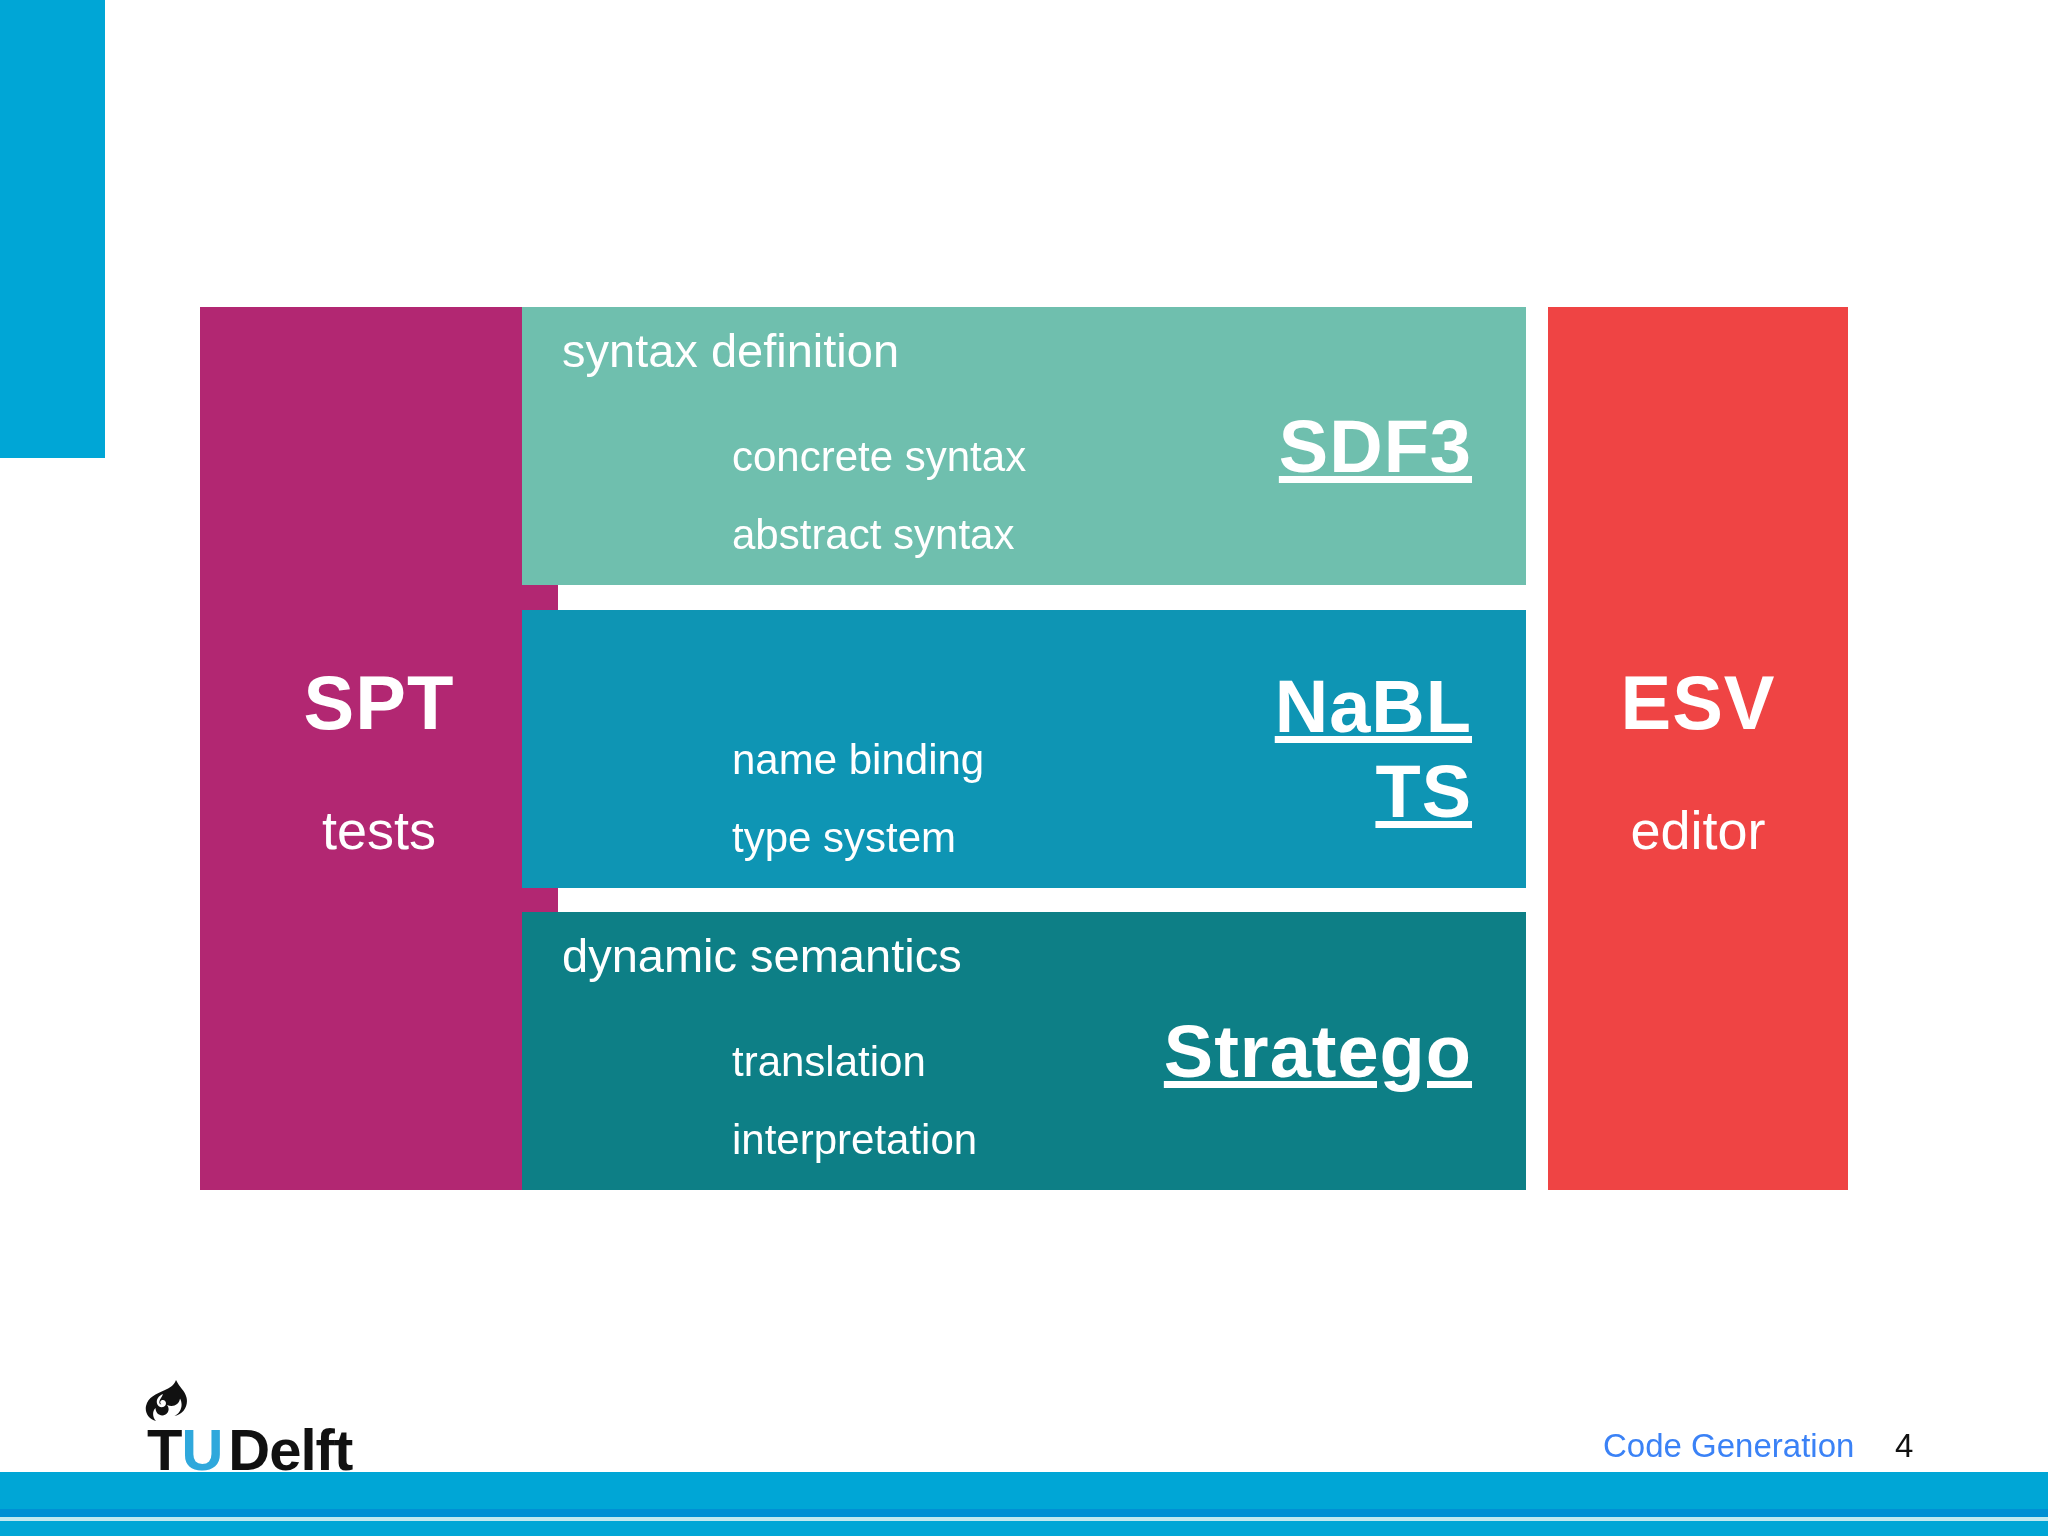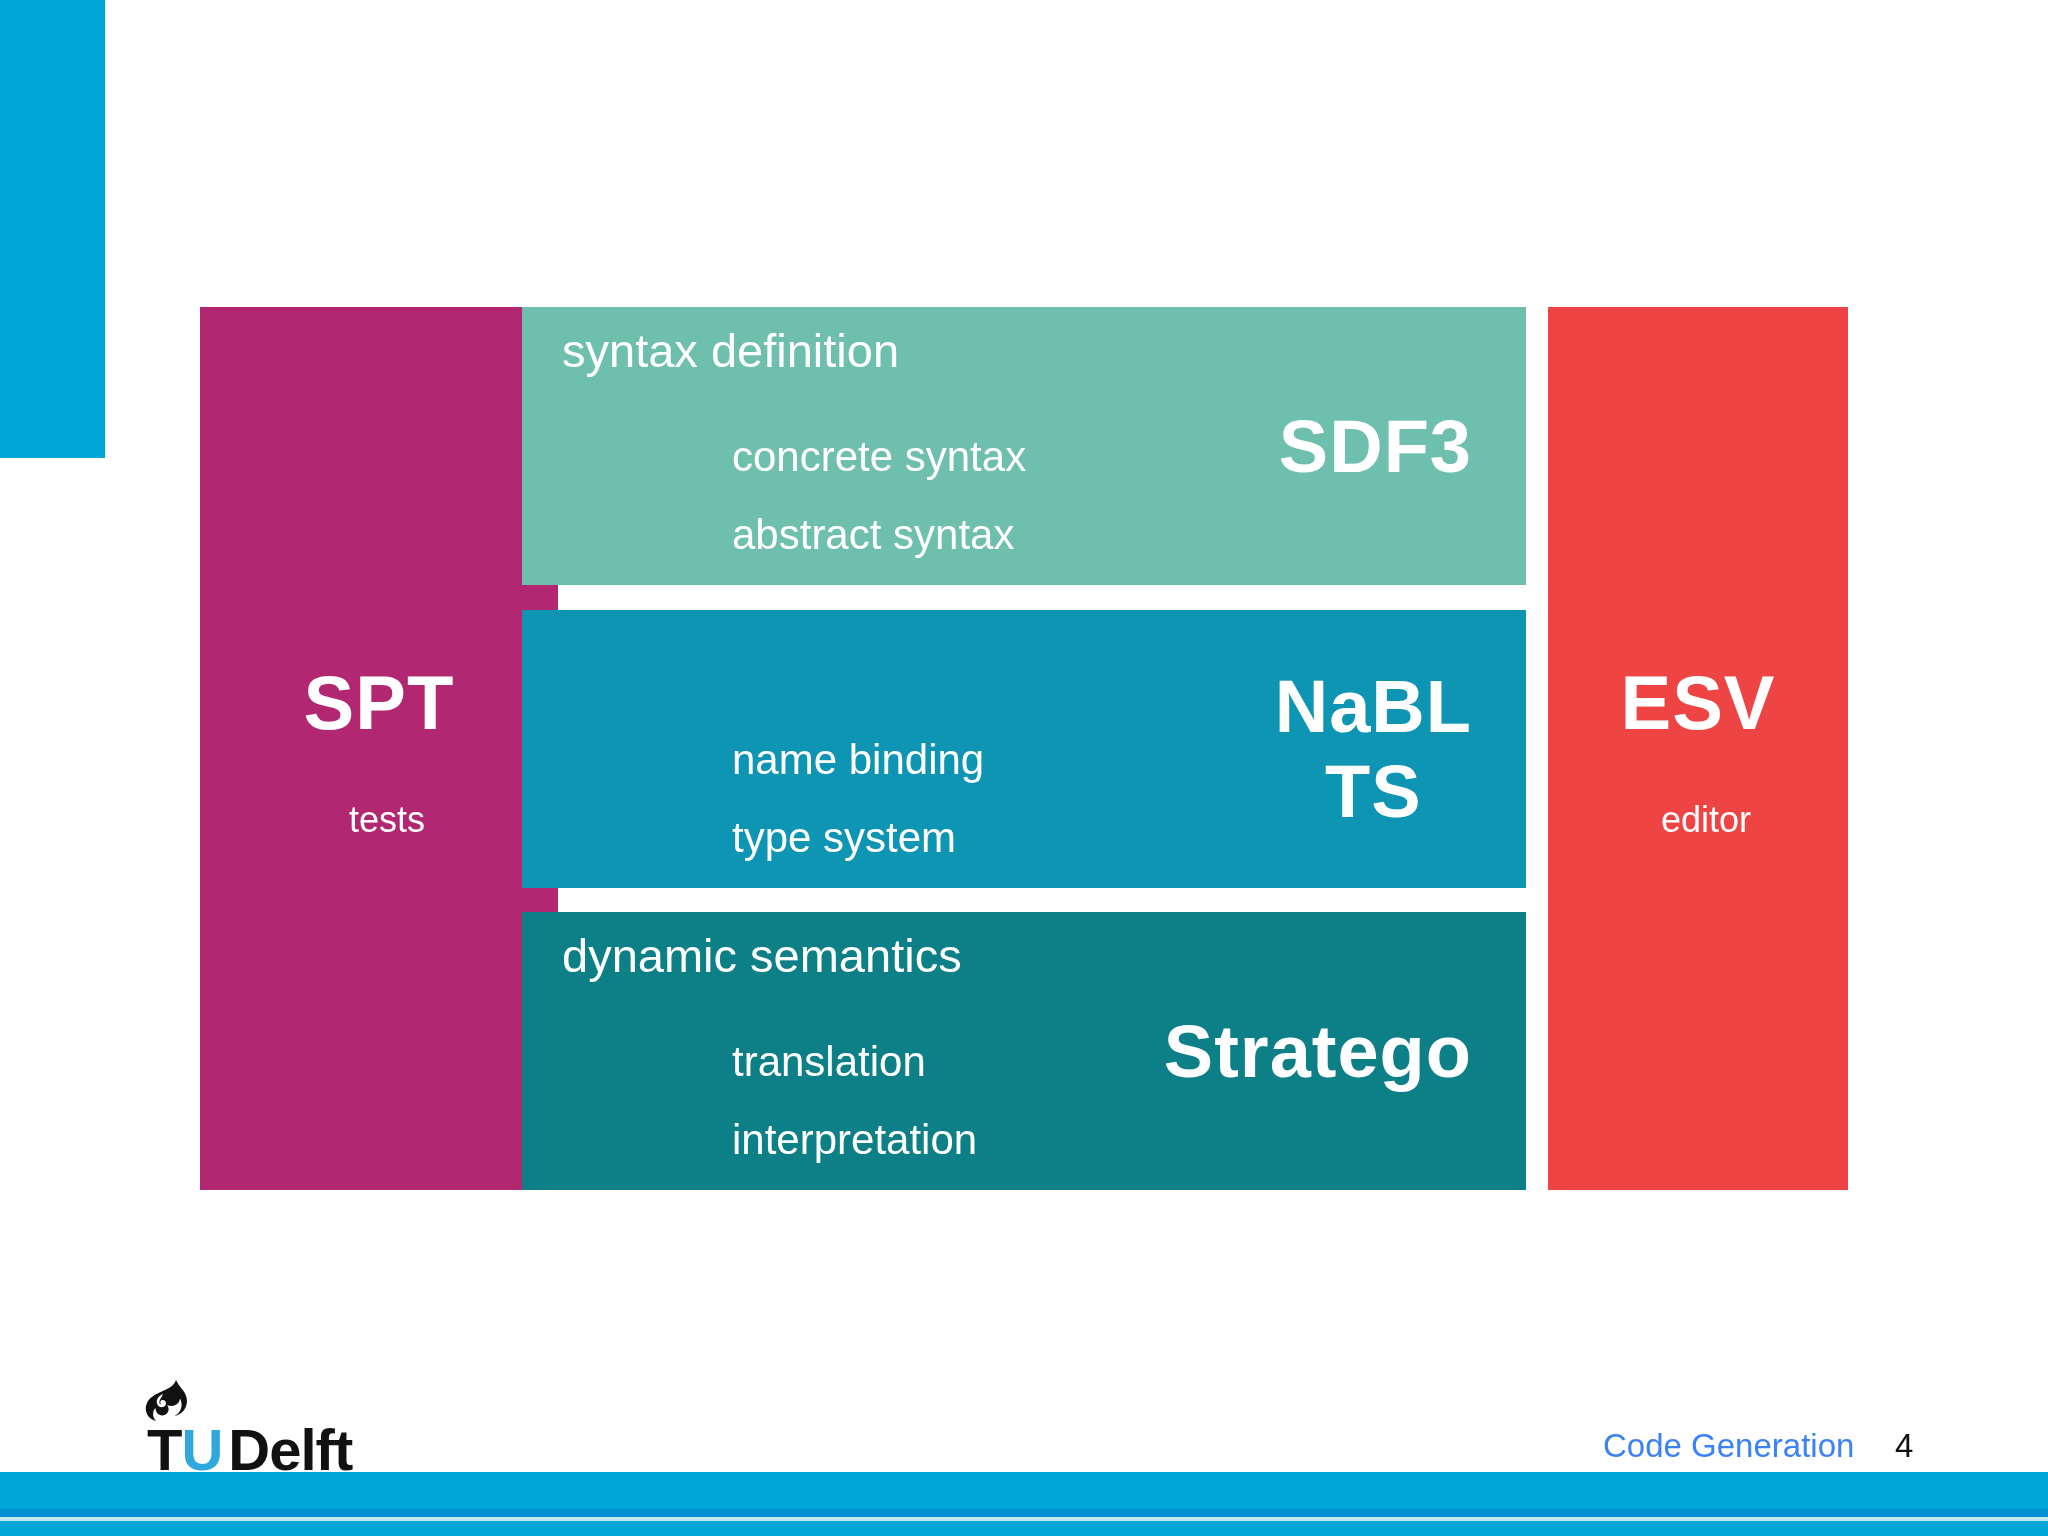--- a/index.html
+++ b/index.html
@@ -35,22 +35,21 @@
     position: absolute;
     left: 0; width: 100%; top: 352px;
     text-align: center;
     font-size: 76px; font-weight: bold;
     letter-spacing: 1px;
   }
   .panel-sub {
     position: absolute;
     left: 0; width: 100%; top: 492px;
     text-align: center;
-    font-size: 36px;
-    margin-left: 8px;
+    font-size: 54px;
   }
 
   
   .rows {
     position: absolute;
     left: 522px; top: 307px;
     width: 1004px; height: 883px;
   }
   .row {
     position: absolute;
@@ -74,25 +73,26 @@
     font-size: 42px;
     line-height: 78px;
   }
   .row-label {
     position: absolute;
     right: 54px; top: 0;
     height: 100%;
     display: flex;
     flex-direction: column;
     justify-content: center;
-    text-align: center;
+    text-align: right;
     font-size: 74px;
     font-weight: bold;
     line-height: 85px;
     letter-spacing: 1px;
+    text-decoration: underline;
   }
   .row-label-line { display: block; }
 
   
   .logo {
     position: absolute;
     left: 122px; top: 1380px;
     width: 230px; height: 90px;
   }
   .flame {

